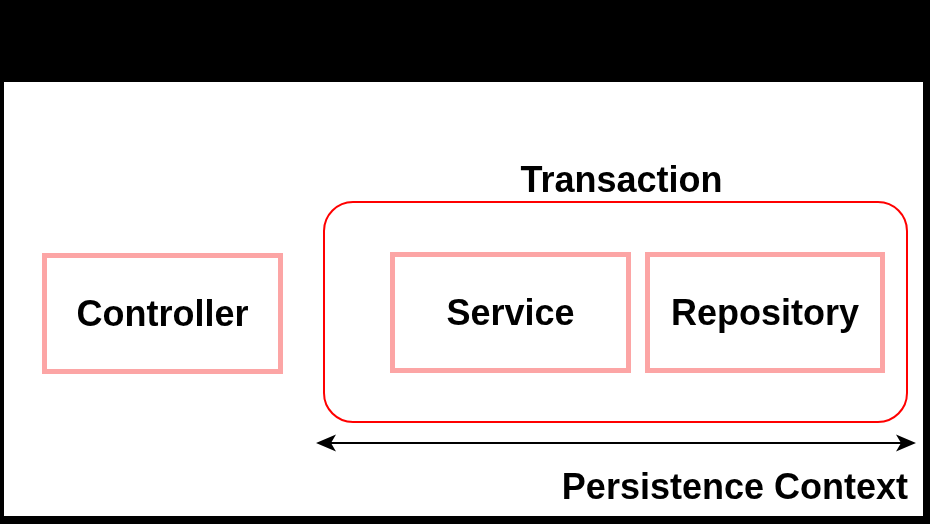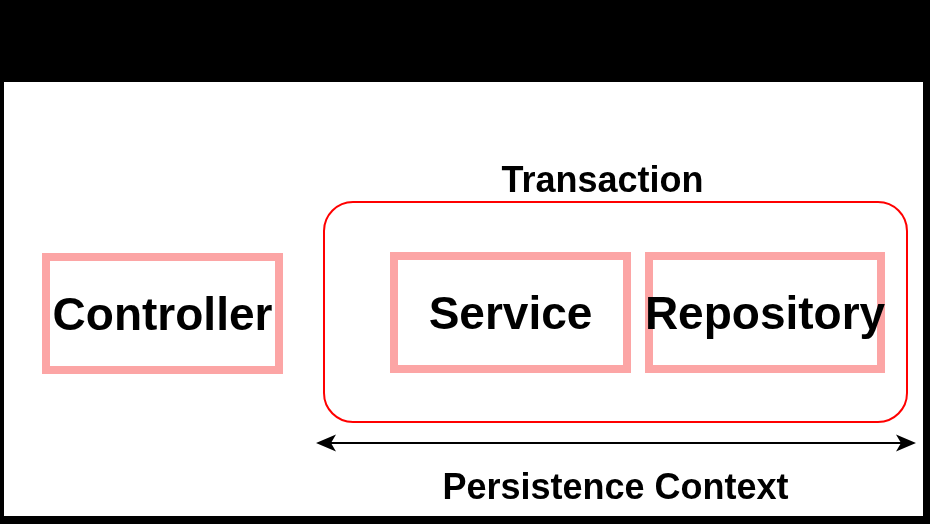--- a/index.html
+++ b/index.html
@@ -19,27 +19,27 @@
     left: 2px;
     top: 80px;
     width: 923px;
     height: 438px;
     background: #ffffff;
     border: 2px solid #000000;
     box-sizing: border-box;
   }
   .node-box {
     position: absolute;
-    border: 8px solid #fca5a5;
+    border: 5px solid #fca5a5;
     box-sizing: border-box;
     background: #ffffff;
     display: flex;
     align-items: center;
     justify-content: center;
-    font-size: 46px;
+    font-size: 36px;
     font-weight: bold;
     color: #000000;
     white-space: nowrap;
   }
   .controller-box {
     left: 38px;
     top: 171px;
     width: 241px;
     height: 121px;
   }
@@ -63,21 +63,21 @@
     top: 119px;
     width: 585px;
     height: 222px;
     border: 2px solid #ff0000;
     border-radius: 30px;
     box-sizing: border-box;
     background: transparent;
   }
   .transaction-label {
     position: absolute;
-    left: 306px;
+    left: 325px;
     top: 78px;
     width: 585px;
     height: 40px;
     line-height: 40px;
     text-align: center;
     font-size: 36px;
     font-weight: bold;
     color: #000000;
     white-space: nowrap;
   }
@@ -88,21 +88,21 @@
     width: 604px;
     height: 22px;
   }
   .persistence-label {
     position: absolute;
     left: 319px;
     top: 383px;
     width: 585px;
     height: 44px;
     line-height: 44px;
-    text-align: center;
+    text-align: right;
     font-size: 36px;
     font-weight: bold;
     color: #000000;
     white-space: nowrap;
   }
   .letterbox {
     position: absolute;
     left: 0;
     width: 930px;
     background: #000000;

